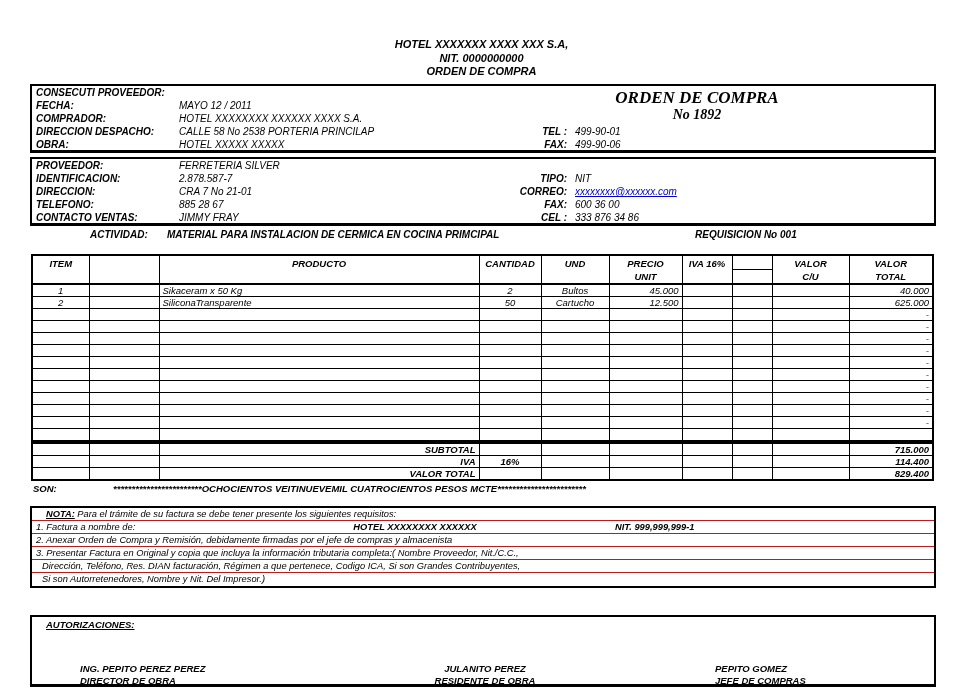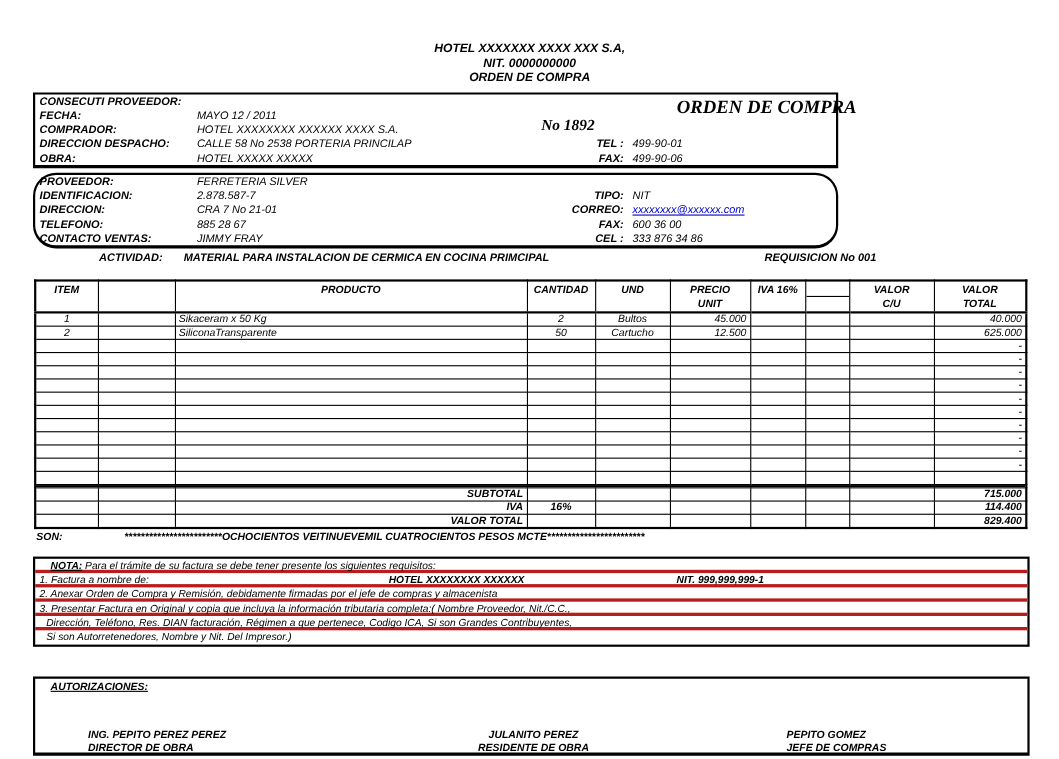--- a/index.html
+++ b/index.html
@@ -8,31 +8,31 @@
     font-family: "Liberation Sans", sans-serif;
     font-style: italic;
     color: #000;
     position: relative;
     overflow: hidden;
   }
   
   .doc-header { position: absolute; top: 38px; left: 0; width: 963px; text-align: center;
     font-weight: bold; font-size: 11px; line-height: 13.5px; }
   
-  .box { position: absolute; left: 30px; width: 732px; border: 2px solid #000; border-bottom-width: 3px; background: #fff; }
+  .box { position: absolute; left: 30px; width: 906px; border: 2px solid #000; border-bottom-width: 3px; background: #fff; }
   .box1 { top: 84px; height: 69px; }
-  .box2 { top: 157px; height: 69px; border-radius: 21px; }
+  .box2 { top: 157px; height: 69px; }
   .frow { height: 13px; position: relative; font-size: 10px; line-height: 13px; white-space: nowrap; }
   .frow .lab { position: absolute; left: 4px; font-weight: bold; }
   .frow .val { position: absolute; left: 147px; }
   .frow .rlab { position: absolute; left: 455px; width: 80px; text-align: right; font-weight: bold; }
   .frow .rval { position: absolute; left: 543px; }
   .order-title { position: absolute; left: 460px; top: 2px; width: 410px; text-align: center;
     font-family: "Liberation Serif", serif; font-weight: bold; font-size: 17px; line-height: 19px; }
-  .order-no { position: absolute; left: 460px; top: 21px; width: 410px; text-align: left;
+  .order-no { position: absolute; left: 460px; top: 21px; width: 410px; text-align: center;
     font-family: "Liberation Serif", serif; font-weight: bold; font-size: 14px; }
   a.mail { color: #0000cc; text-decoration: underline; font-style: italic; }
   
   .actividad { position: absolute; top: 229px; left: 0; width: 963px; height: 14px; font-size: 10px; }
   .actividad .lab { position: absolute; left: 90px; font-weight: bold; }
   .actividad .val { position: absolute; left: 167px; font-weight: bold; }
   .actividad .req { position: absolute; left: 695px; font-weight: bold; }
   
   table.po { position: absolute; left: 31px; top: 254px; width: 903px; border-collapse: collapse;
     table-layout: fixed; font-size: 9.5px; font-style: italic; }
@@ -48,21 +48,21 @@
   td.tlabel { text-align: right; }
   td.tval { text-align: right; margin-left: 20px; }
   td.trate { text-align: center; }
   .hsplit { height: 13px; border-bottom: 1px solid #000; margin: 0 -3px; }
   
   .son { position: absolute; top: 483px; left: 0; width: 963px; font-size: 9.5px; font-weight: bold; }
   .son .lab { position: absolute; left: 33px; }
   .son .txt { position: absolute; left: 113px; }
   
   .nota { position: absolute; left: 30px; top: 506px; width: 906px; border: 2px solid #000; font-size: 9.3px; }
-  .nrow { height: 13px; line-height: 12px; border-bottom: 3px solid #b91c1c; position: relative; white-space: nowrap; padding-left: 4px; }
+  .nrow { height: 13px; line-height: 12px; border-bottom: 1px solid #b91c1c; position: relative; white-space: nowrap; padding-left: 4px; }
   .nrow:last-child { border-bottom: none; }
   .nrow .nlab { font-weight: bold; text-decoration: underline; margin-left: 10px; }
   .nrow .hotel { position: absolute; left: 258px; width: 250px; text-align: center; font-weight: bold; }
   .nrow .nit { position: absolute; left: 583px; font-weight: bold; }
   .nrow.indent { padding-left: 10px; }
   
   .auth { position: absolute; left: 30px; top: 591px; width: 906px; height: 72px; border: 2px solid #000; border-bottom-width: 3px; margin-top: 24px; }
   .auth .alab { position: absolute; top: 2px; left: 14px; font-size: 9.5px; font-weight: bold; text-decoration: underline; }
   .signer { position: absolute; top: 46px; font-size: 9.5px; font-weight: bold; line-height: 12px; }
   .signer.s0 { left: 48px; }

